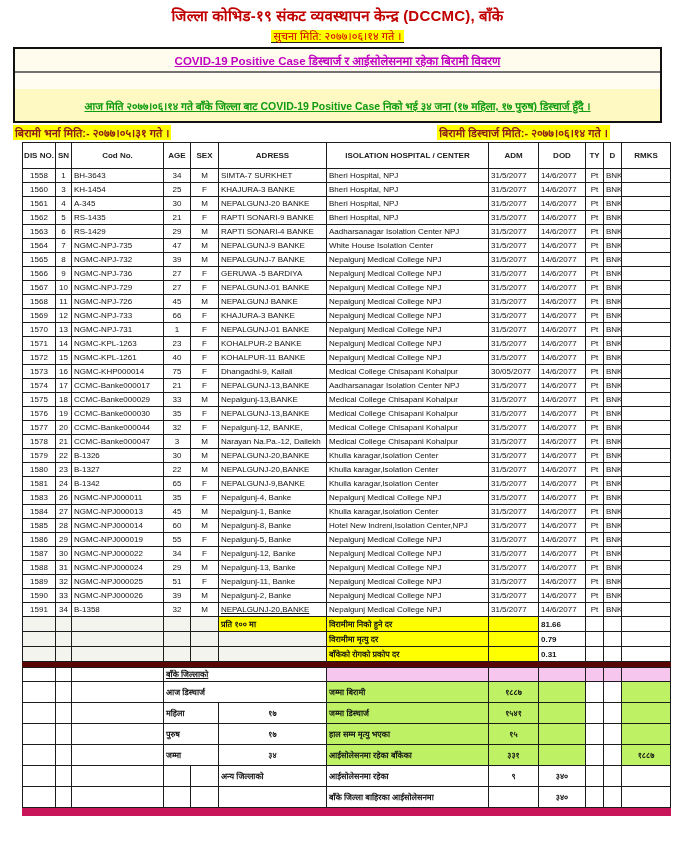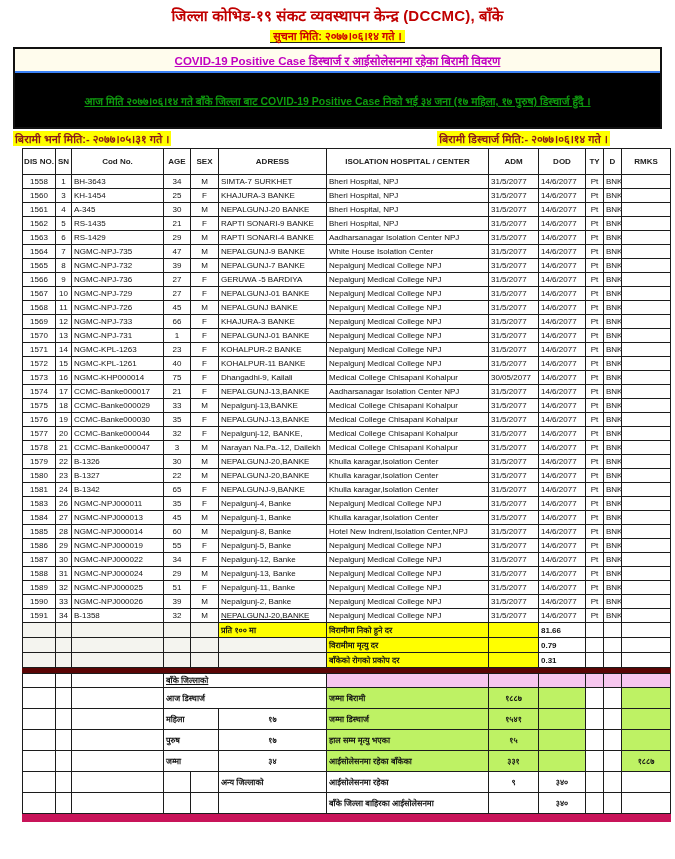--- a/index.html
+++ b/index.html
@@ -6,27 +6,27 @@
   .page{
     width:675px;height:859px;position:relative;overflow:hidden;background:#ffffff;
     font-family:"Liberation Sans","DejaVu Sans",sans-serif;color:#141414;
   }
   .title{
     margin-top:5px;text-align:center;font-size:15px;font-weight:bold;color:#c00000;
     letter-spacing:.2px;
   }
   .notice{text-align:center;margin-top:1px;}
   .notice span{
-    background:#ffff00;color:#cc0000;font-weight:bold;font-size:11px;
+    background:#ffff00;color:#cc0000;font-weight:normal;font-size:11px;
     border-bottom:1.5px solid #222;padding:0 3px;
   }
   .box{margin:3px 13px 0 13px;border:2px solid #111;background:#fffdf2;}
-  .box-row1{border-bottom:2px solid #3b82f6;text-align:center;padding:2px 0;background:#fffced;}
+  .box-row1{border-bottom:2px solid #737373;text-align:center;padding:2px 0;background:#fffced;}
   .box-row1 span{color:#c000c0;font-weight:bold;font-size:11.5px;text-decoration:underline;}
-  .box-row2{text-align:center;padding:18px 0;background:#000000;}
+  .box-row2{text-align:center;padding:7px 0;background:#fef9c3;margin-top:16px;}
   .box-row2 span{color:#0f9b0f;font-weight:bold;font-size:10.5px;text-decoration:underline;}
   .meta{
     display:flex;justify-content:space-between;margin:2px 13px 2px 13px;
     font-size:11px;font-weight:bold;color:#8b1a1a;
   }
   .meta .hl{background:#ffff00;padding:0 2px;}
   .meta .right{margin-right:52px;}
 
   table.rpt{
     margin-left:22px;border-collapse:collapse;table-layout:fixed;width:649px;

